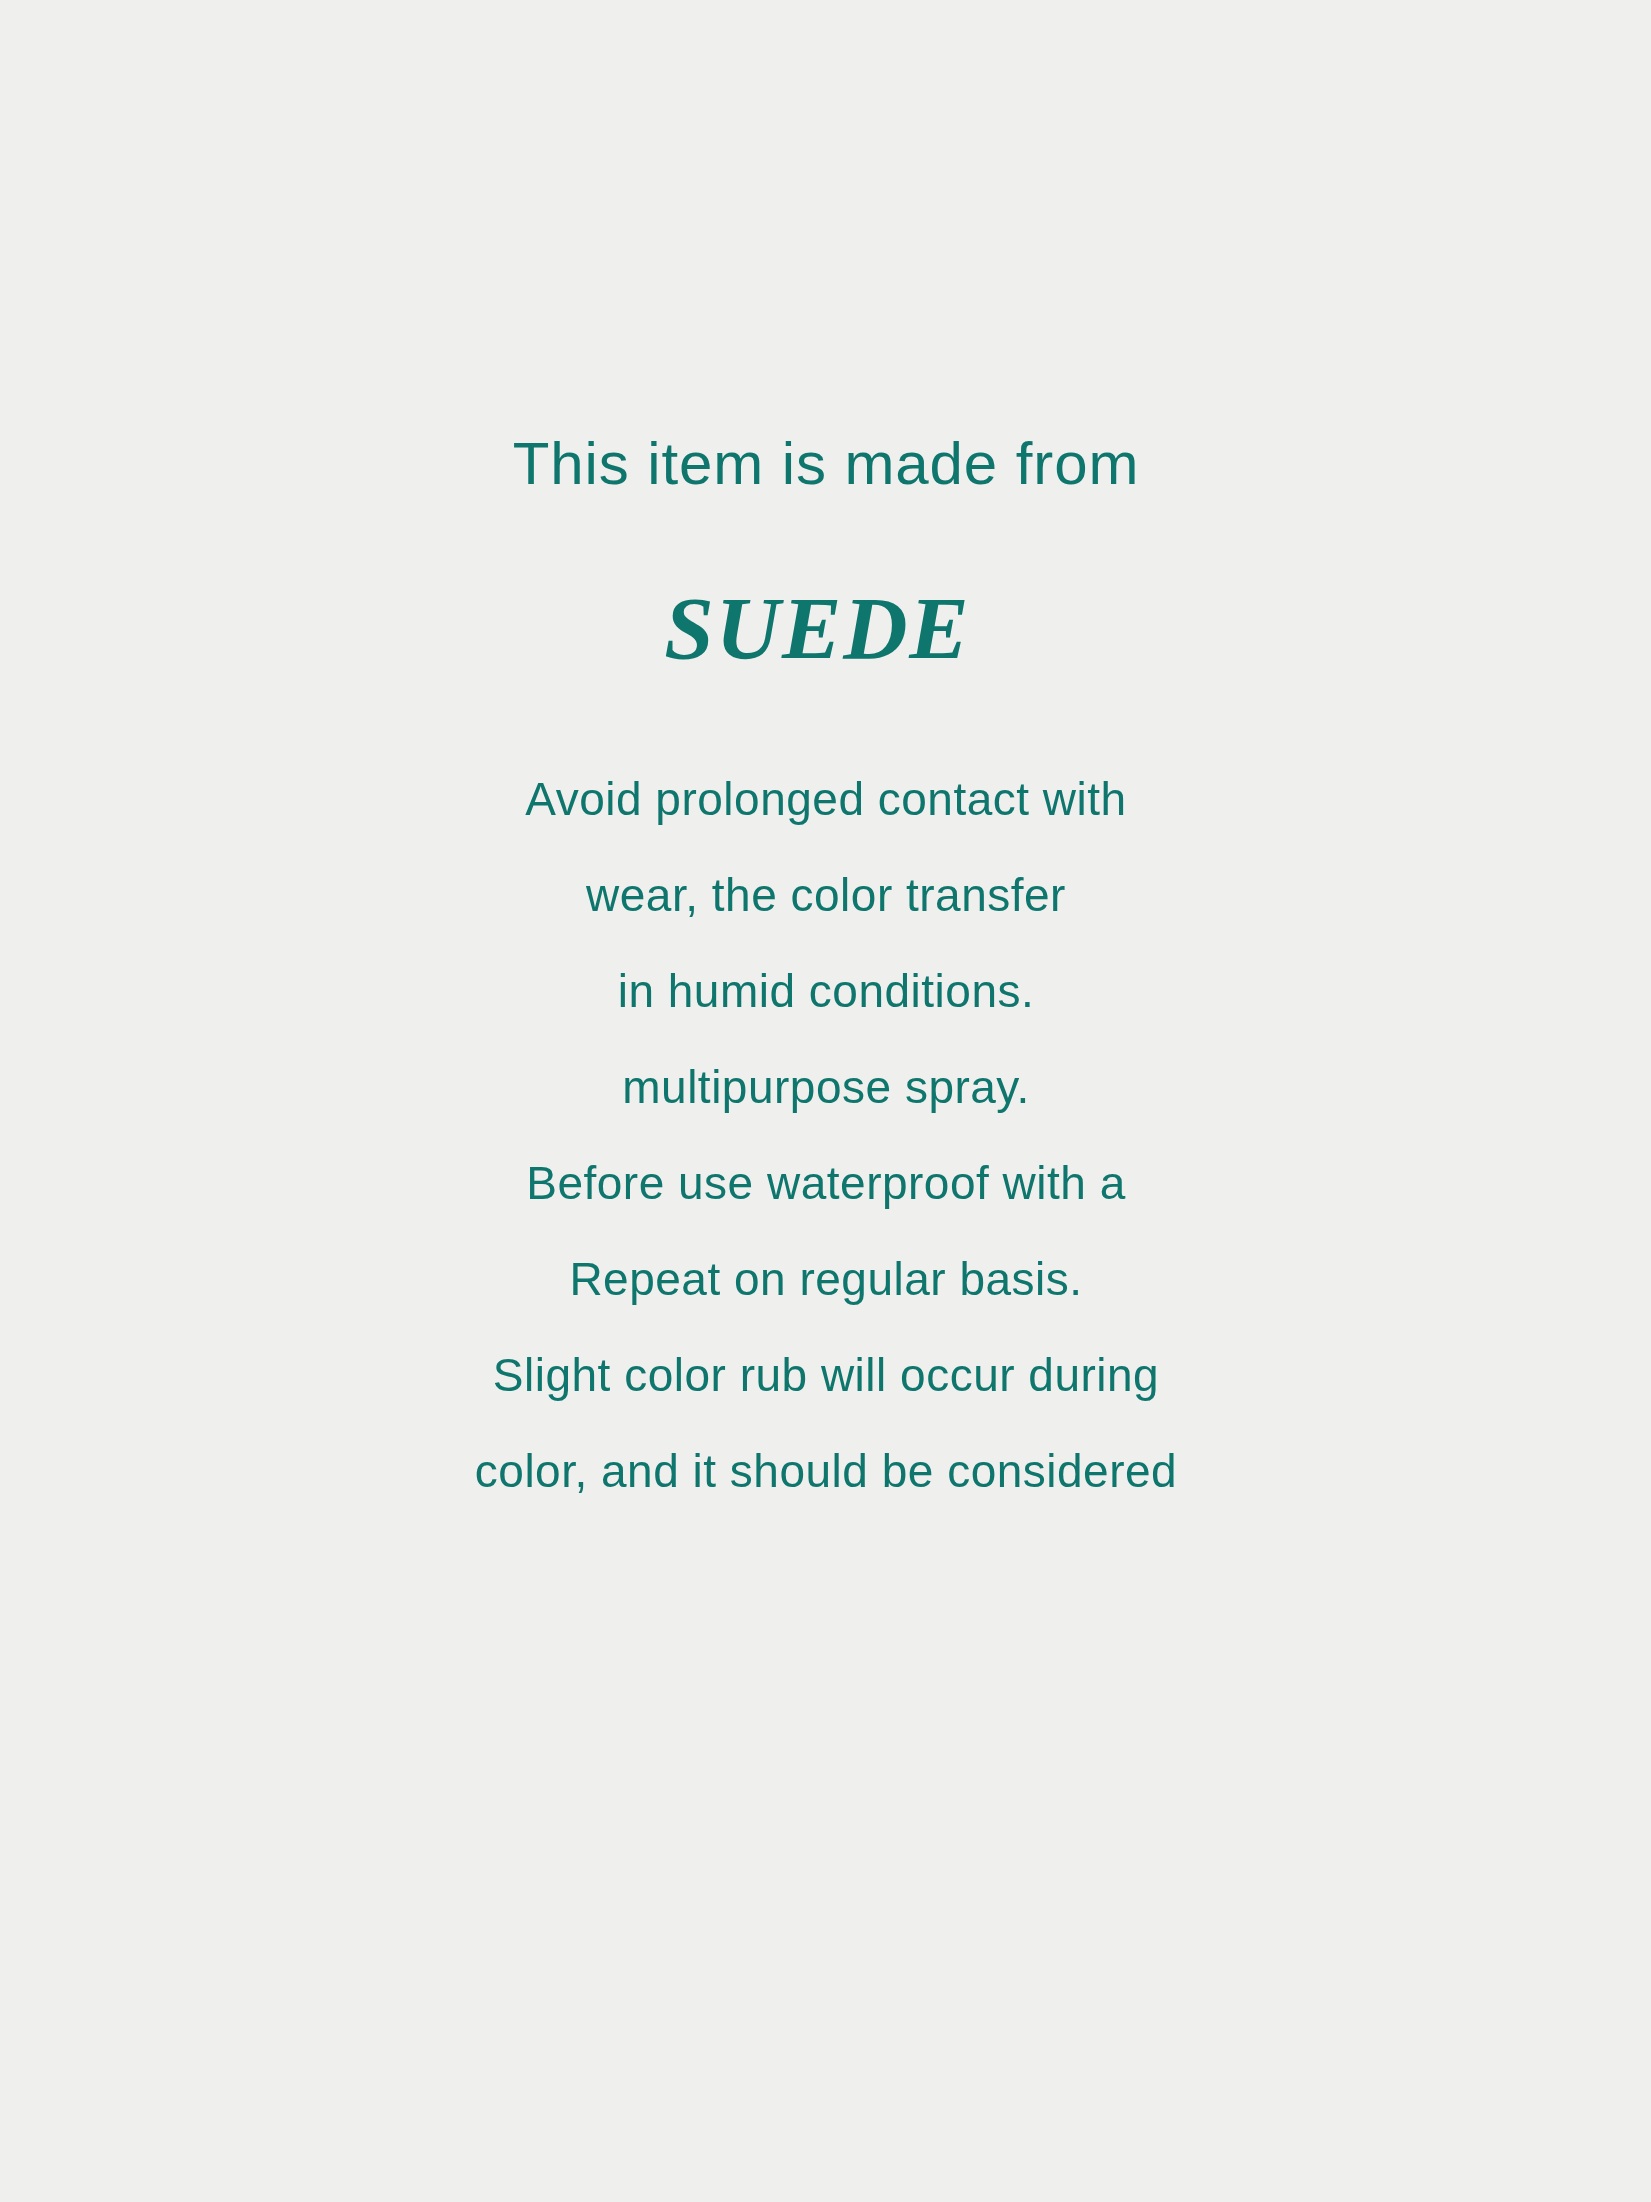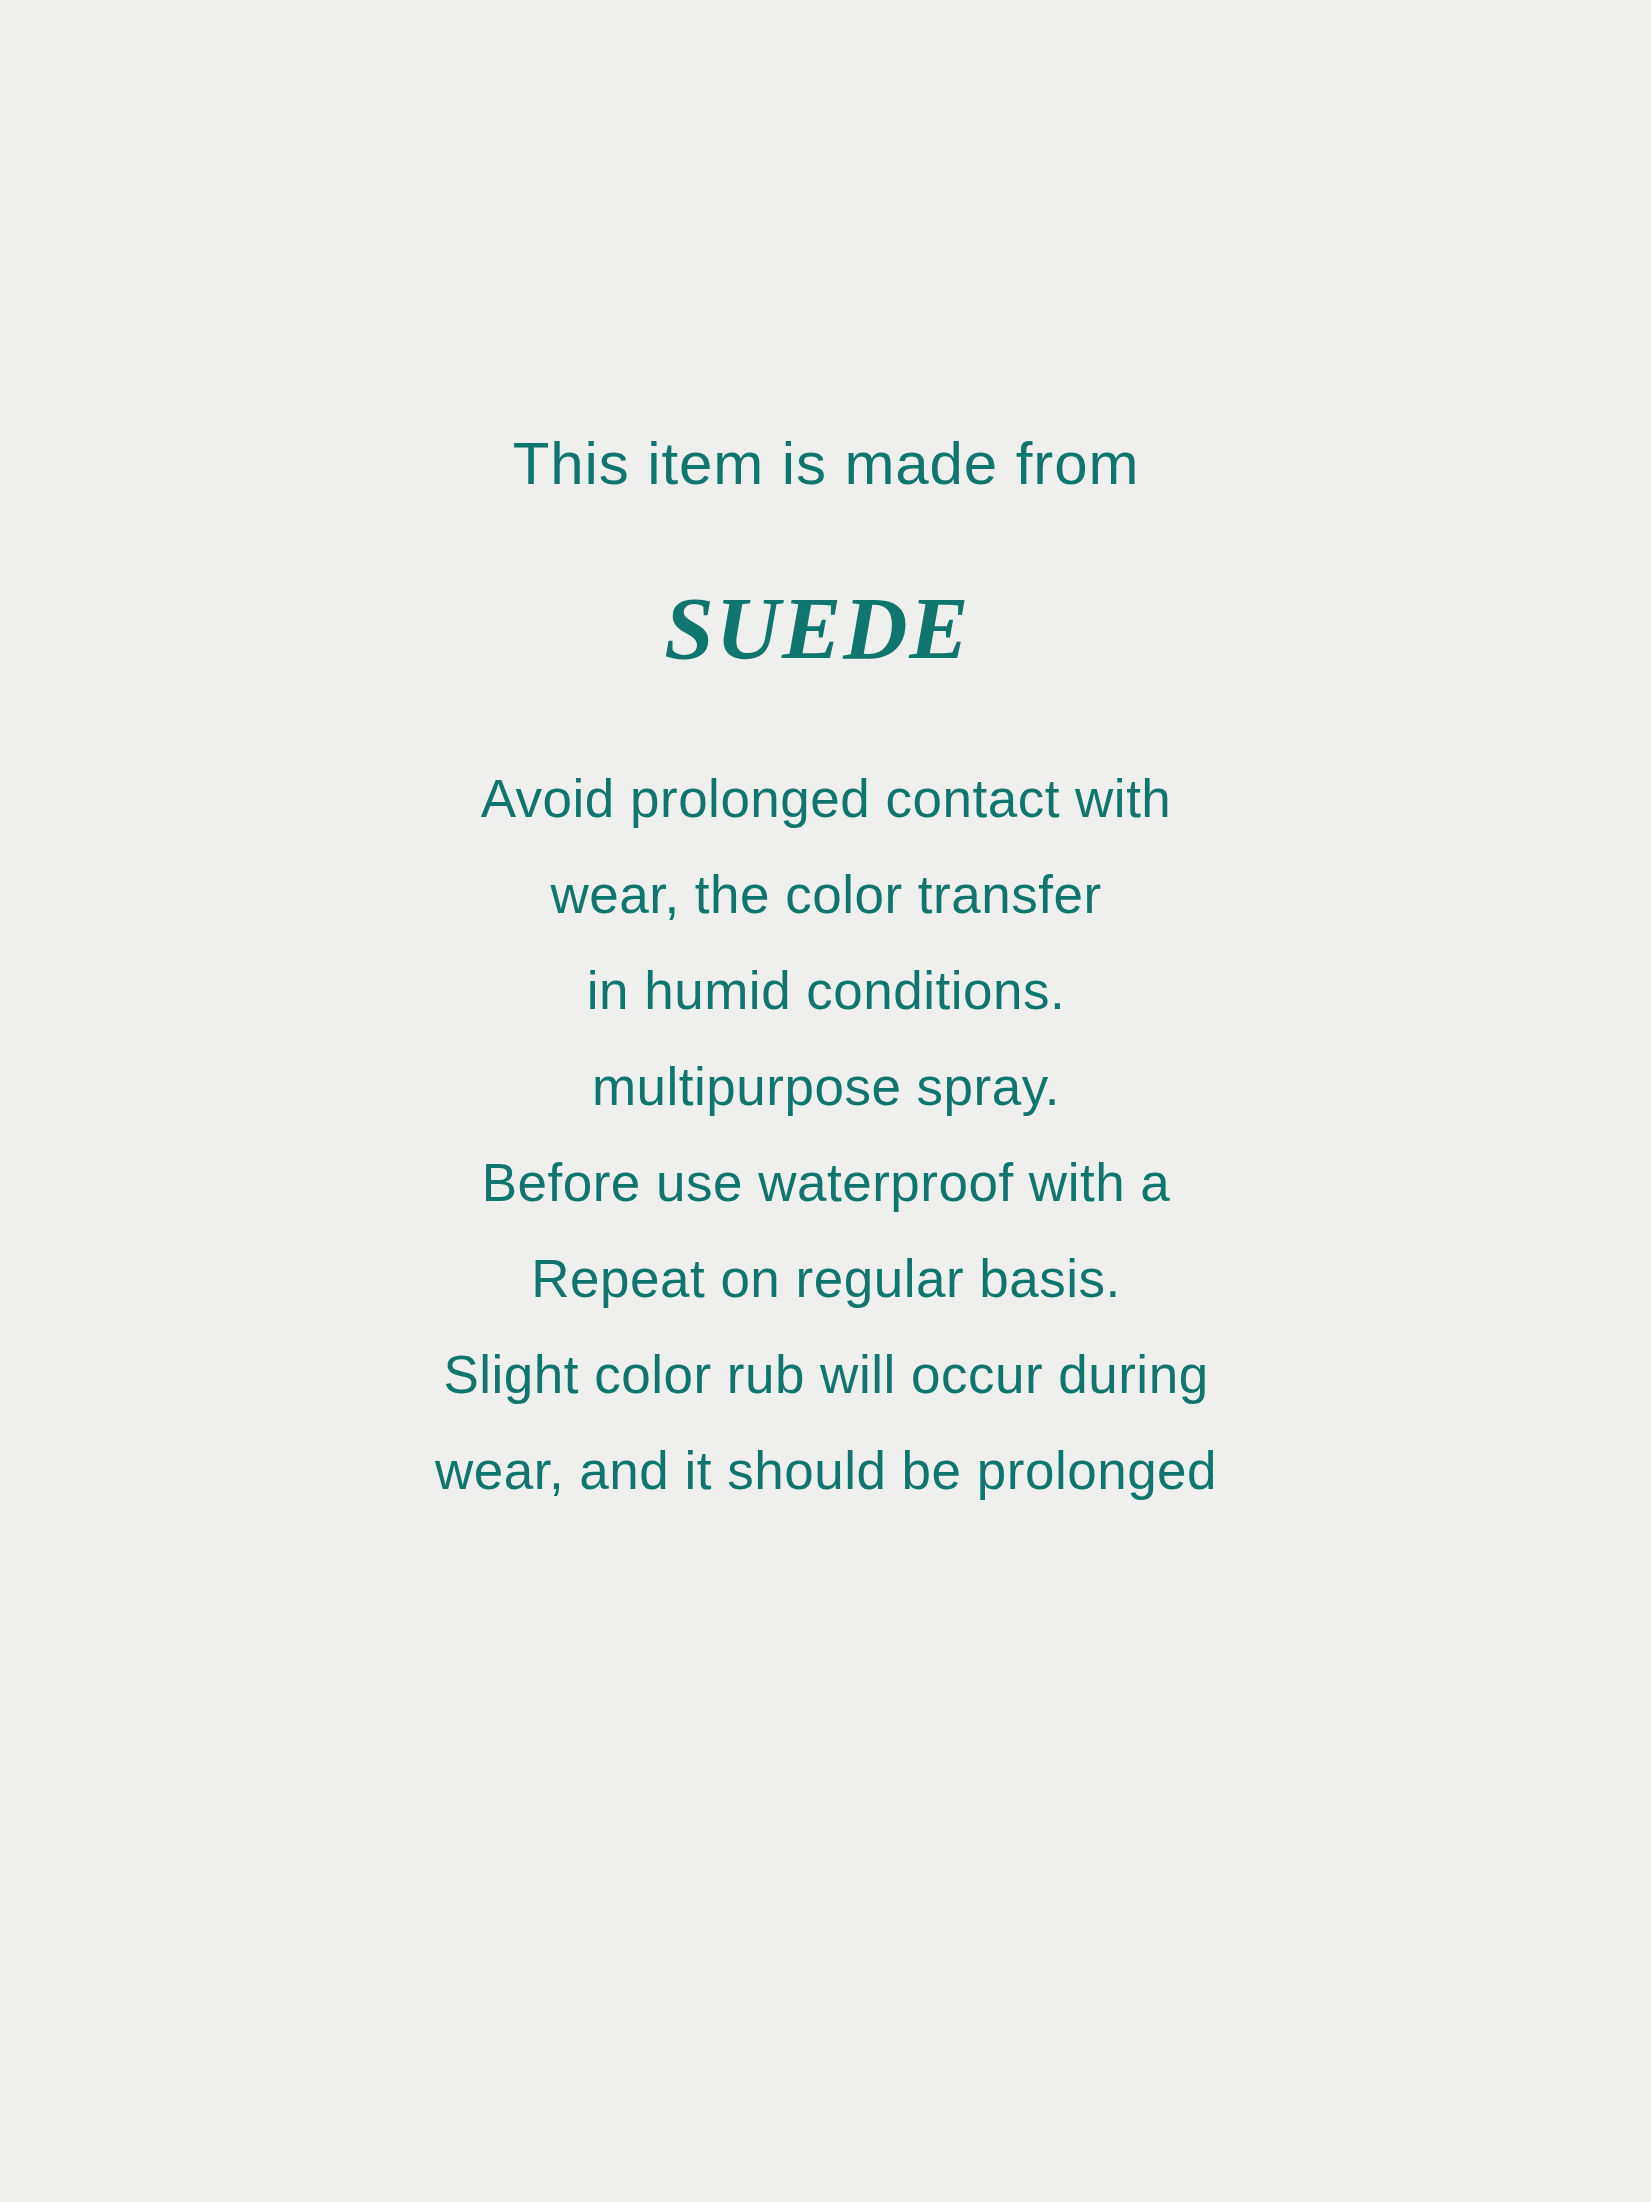--- a/index.html
+++ b/index.html
@@ -36,21 +36,21 @@
     line-height: 1;
     letter-spacing: 1.9px;
   }
   .care {
     position: absolute;
     top: 751px;
     left: 0;
     right: 0;
   }
   .care-line {
-    font-size: 53px;
+    font-size: 46px;
     line-height: 96px;
     letter-spacing: 0.5px;
     font-weight: 400;
     white-space: nowrap;
   }
 </style>
 </head>
 <body>
 
 <div class="page" style="background: rgb(239, 239, 237); color: #0f766e;">
@@ -59,16 +59,16 @@
   <div class="material">SUEDE</div>
 
   <div class="care">
       <div class="care-line">Avoid prolonged contact with</div>
       <div class="care-line">wear, the color transfer</div>
       <div class="care-line">in humid conditions.</div>
       <div class="care-line">multipurpose spray.</div>
       <div class="care-line">Before use waterproof with a</div>
       <div class="care-line">Repeat on regular basis.</div>
       <div class="care-line">Slight color rub will occur during</div>
-      <div class="care-line">wear, and it should be prolonged</div>
+      <div class="care-line">color, and it should be considered</div>
     </div>
 </div>
 
 
 </body></html>

